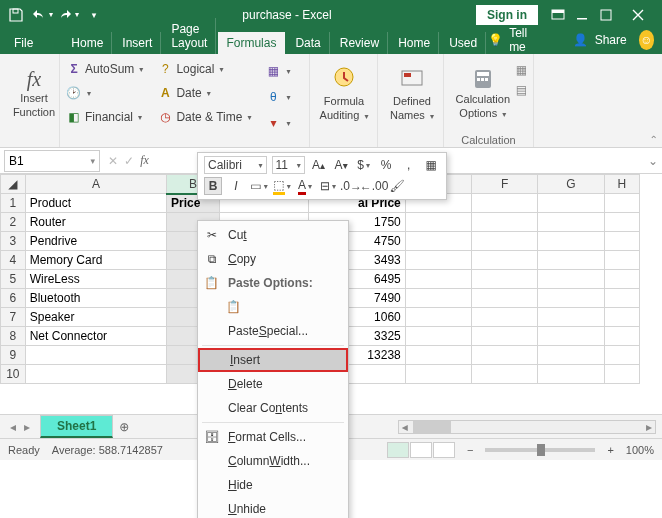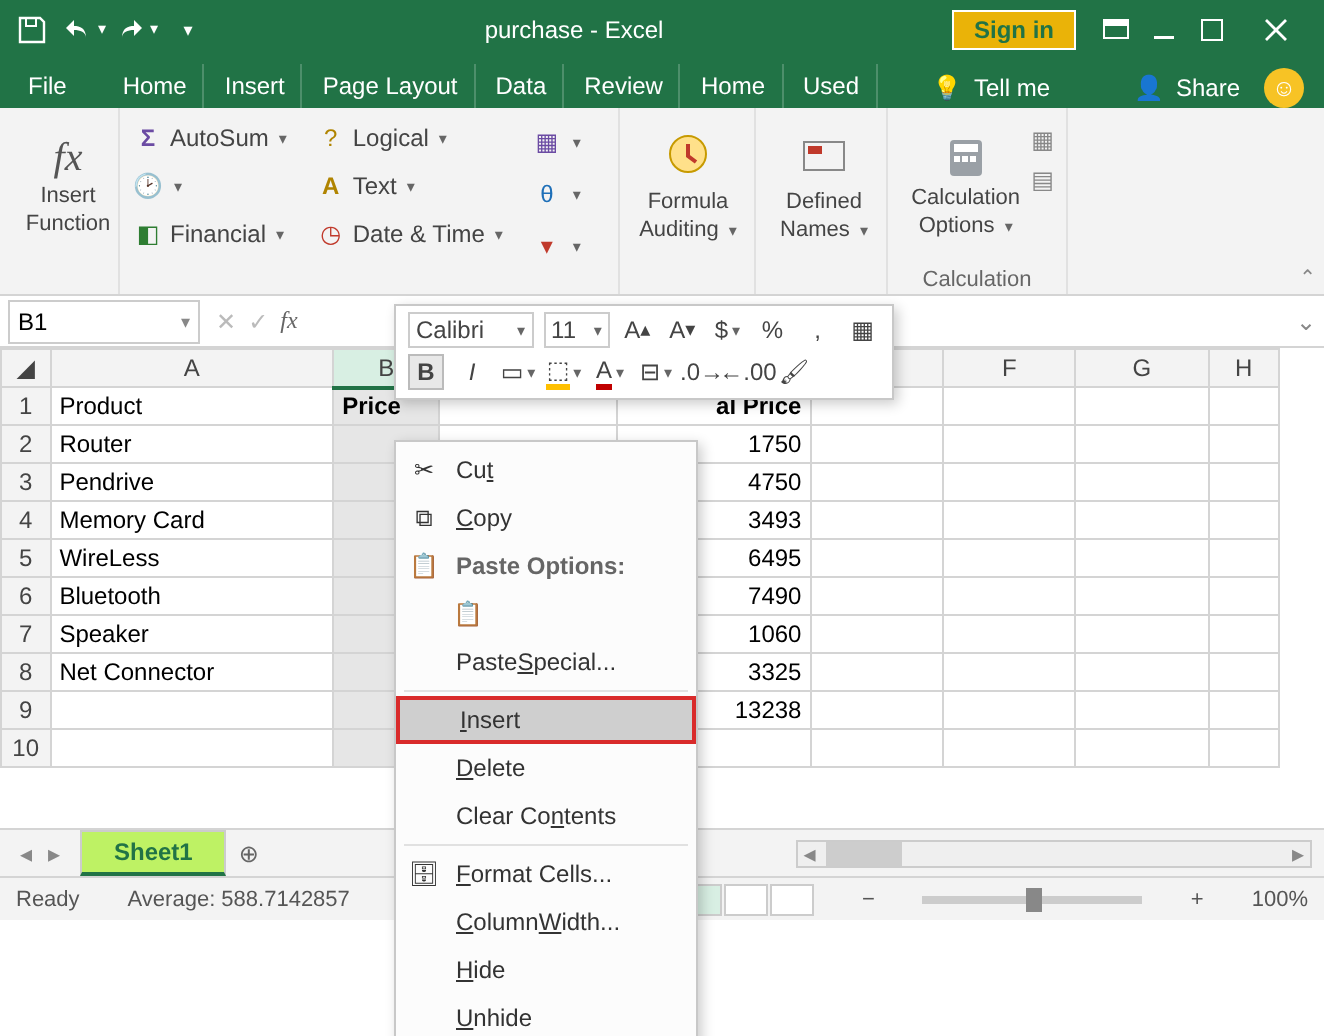--- a/index.html
+++ b/index.html
@@ -3,25 +3,25 @@
 <meta charset="utf-8">
 <style>
 *{box-sizing:border-box;margin:0;padding:0;font-family:"Segoe UI",Arial,sans-serif;user-select:none}
 body{width:662px;height:518px;background:#fff;overflow:hidden;position:relative;font-size:12px}
 .titlebar{height:29px;background:#217346;display:flex;align-items:center;color:#fff;padding:0 4px}
 .tb-left{display:flex;gap:2px;align-items:center}
 .tb-btn{width:24px;height:22px;display:flex;align-items:center;justify-content:center;color:#fff;cursor:pointer}
 .tb-btn svg{fill:#fff}
 .tb-spacer{flex:1}
 .tb-title{font-size:12px;color:#fff}
-.signin{background:#eab308;color:#217346;padding:2px 10px;font-size:12px;font-weight:bold;border:1px solid #fff;margin:0 8px;cursor:pointer}
+.signin{background:#ffffff;color:#217346;padding:2px 10px;font-size:12px;font-weight:bold;border:1px solid #fff;margin:0 8px;cursor:pointer}
 .ribbon-tabs{height:25px;background:#217346;display:flex;align-items:flex-end;padding-left:6px;gap:2px}
 .ribbon-tab{color:#fff;font-size:12px;padding:4px 8px;cursor:pointer;border-right:1px solid rgba(255,255,255,.2)}
 .ribbon-tab.active{background:#f3f3f3;color:#217346}
-.ribbon-tab.file{margin-right:10px;border:none}
+.ribbon-tab.file{margin-right:20px;border:none}
 .ribbon-right{margin-left:auto;display:flex;align-items:center;gap:6px;padding-right:10px;color:#fff}
 .smiley{width:20px;height:20px;border-radius:50%;background:#f7c325;display:flex;align-items:center;justify-content:center;margin-left:6px}
 .ribbon{height:94px;background:#f3f3f3;border-bottom:1px solid #d4d4d4;display:flex;position:relative}
 .rgroup{border-right:1px solid #e1e1e1;padding:3px 6px 0;display:flex;flex-direction:column;position:relative}
 .rgroup-label{position:absolute;bottom:1px;left:0;right:0;text-align:center;font-size:11px;color:#666}
 .rbigbtn{display:flex;flex-direction:column;align-items:center;justify-content:center;width:56px;height:72px;gap:2px;color:#444;font-size:11px;text-align:center;line-height:1.1;cursor:pointer}
 .rrow{display:flex;align-items:center;height:24px;gap:3px;color:#444;font-size:12px;cursor:pointer}
 .ricon{width:16px;height:16px;display:inline-flex;align-items:center;justify-content:center}
 .dd{font-size:8px;color:#666;margin-left:2px}
 .collapse-caret{position:absolute;right:4px;bottom:2px;font-size:10px;color:#888;cursor:pointer}
@@ -45,25 +45,25 @@
 .mt-btn{width:18px;height:18px;display:flex;align-items:center;justify-content:center;cursor:pointer}
 .ctx-menu{position:absolute;left:197px;top:220px;width:152px;background:#fcfcfc;border:1px solid #c8c8c8;box-shadow:2px 2px 6px rgba(0,0,0,.2);padding:2px 0;z-index:11;font-size:12px;color:#333}
 .ctx-item{height:24px;display:flex;align-items:center;padding:0 8px 0 30px;position:relative;cursor:pointer}
 .ctx-item.heading{color:#666;font-weight:bold;cursor:default}
 .ctx-item u{text-decoration:underline}
 .ctx-sep{height:1px;background:#e1e1e1;margin:2px 4px}
 .ctx-icon{position:absolute;left:6px;width:16px;height:16px;display:flex;align-items:center;justify-content:center}
 .ctx-highlight{border:2px solid #d92b2b;background:#cfcfcf}
 .sheet-tabs{height:24px;border-top:1px solid #d4d4d4;background:#f3f3f3;display:flex;align-items:center;font-size:12px}
 .st-nav{width:40px;display:flex;justify-content:center;gap:8px;color:#888}
-.st-tab{padding:3px 16px;background:#bef264;border:1px solid #ccc;border-bottom:2px solid #217346;font-weight:bold;color:#217346;cursor:pointer}
+.st-tab{padding:3px 16px;background:#5eead4;border:1px solid #ccc;border-bottom:2px solid #217346;font-weight:bold;color:#217346;cursor:pointer}
 .st-add{width:22px;text-align:center;color:#666;cursor:pointer}
 .hscroll{flex:1;margin:0 6px;height:14px;background:#efefef;border:1px solid #ccc;position:relative}
 .hscroll-thumb{position:absolute;left:0;top:0;bottom:0;width:38px;background:#cdcdcd}
-.statusbar{height:22px;background:#f3f3f3;border-top:1px solid #d4d4d4;display:flex;align-items:center;font-size:11px;color:#555;padding:0 8px;gap:24px}
+.statusbar{height:22px;background:#f3f3f3;border-top:1px solid #d4d4d4;display:flex;align-items:center;font-size:11px;color:#555;padding:0 8px;gap:12px}
 .sb-spacer{flex:1}
 .viewbtns{display:flex;gap:1px}
 .viewbtn{width:22px;height:16px;border:1px solid #ccc;background:#fff;cursor:pointer}
 .viewbtn.active{background:#d8efe3}
 .zoom-slider{width:110px;height:4px;background:#ccc;position:relative}
 .zoom-thumb{position:absolute;left:52px;top:-4px;width:8px;height:12px;background:#888}
 .icon-svg{width:16px;height:16px}
 </style>
 </head>
 <body>
@@ -115,20 +115,21 @@
         <path d="M3 3l10 10M13 3L3 13" stroke="#fff" stroke-width="1.4"></path>
       </svg>
     </div>
 </div>
 
 <div class="ribbon-tabs">
   <div class="ribbon-tab file">File</div>
   <div class="ribbon-tab">Home</div>
   <div class="ribbon-tab">Insert</div>
   <div class="ribbon-tab">Page Layout</div>
+  <div class="ribbon-tab active">Formulas</div>
   <div class="ribbon-tab">Data</div>
   <div class="ribbon-tab">Review</div>
   <div class="ribbon-tab">Home</div>
   <div class="ribbon-tab">Used</div>
   <div class="ribbon-right">
     <span>💡</span>
     <span>Tell me</span>
     <span style="width:30px"></span>
     <span>👤</span>
     <span>Share</span>
@@ -163,21 +164,21 @@
           </div>
       </div>
       <div>
         <div class="rrow">
             <span class="ricon" style="color:#b08400">?</span>
             <span>Logical</span>
             <span class="dd">▾</span>
           </div>
         <div class="rrow">
             <span class="ricon" style="color:#b08400;font-weight:bold">A</span>
-            <span>Text</span>
+            <span>Date</span>
             <span class="dd">▾</span>
           </div>
         <div class="rrow">
             <span class="ricon" style="color:#c0392b">◷</span>
             <span>Date &amp; Time</span>
             <span class="dd">▾</span>
           </div>
       </div>
       <div style="display:flex;flex-direction:column;gap:2px;padding-top:2px">
         <div class="rrow">

